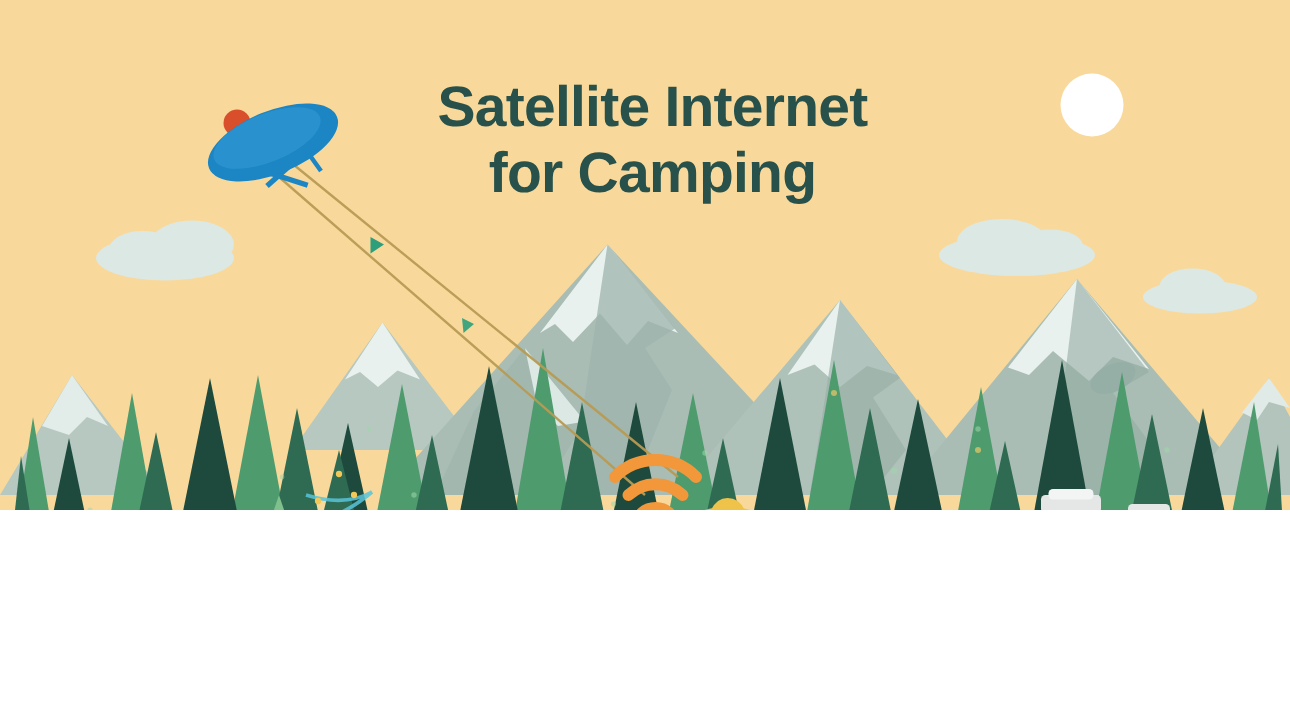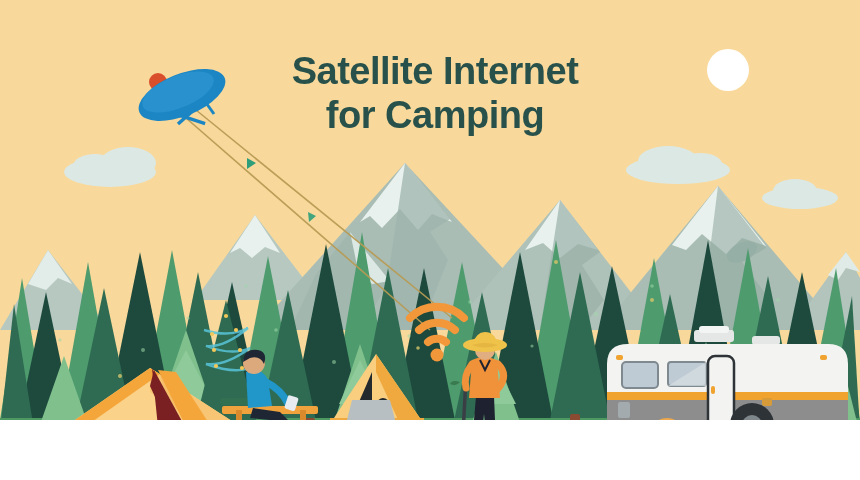--- a/index.html
+++ b/index.html
@@ -4,21 +4,21 @@
 <title>Satellite Internet for Camping</title>
 <style>
   html, body {
     margin: 0;
     padding: 0;
     background: #ffffff;
   }
   #scene {
     position: relative;
     width: 860px;
-    height: 420px;
+    height: 340px;
     overflow: hidden;
     font-family: "Liberation Sans", sans-serif;
   }
   #scene svg {
     display: block;
     width: 860px;
     height: 480px;
   }
   .hl-title {
     font-family: "Liberation Sans", sans-serif;

